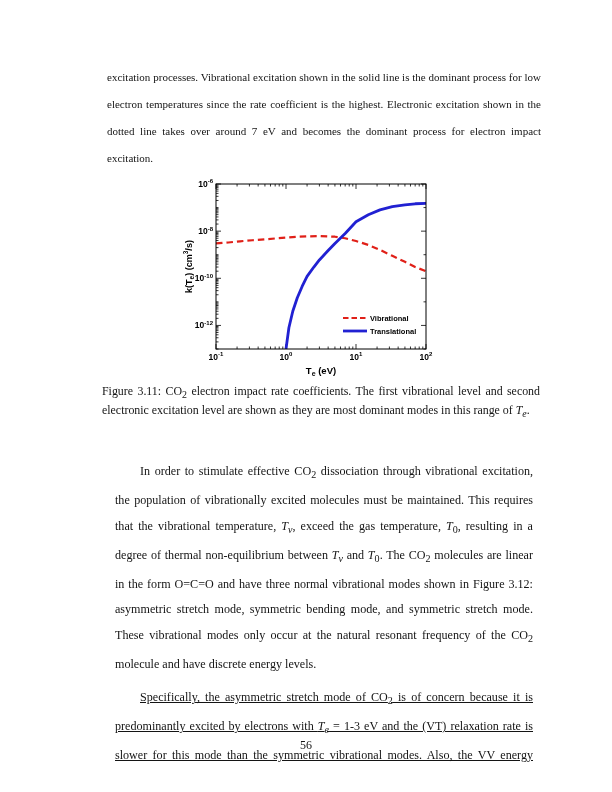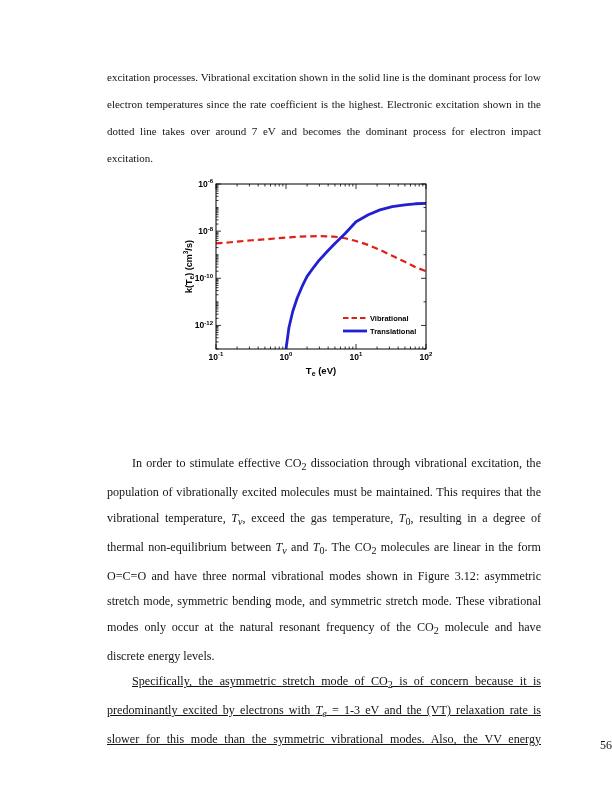--- a/index.html
+++ b/index.html
@@ -11,24 +11,24 @@
   #p1{top:64px;left:107px;width:434px;font-size:11px;line-height:27px;}
   .figure{position:absolute;top:171px;left:181px;width:274px;height:210px;}
   .caption{
     position:absolute;top:384px;left:102px;width:438px;margin:0;
     font-size:11.9px;line-height:14.5px;text-align:justify;
   }
   .bodyblock{
     position:absolute;top:451px;left:107px;width:434px;
     font-size:12.1px;line-height:25.6px;text-align:justify;
   }
-  .bodyblock p{margin:0;text-indent:25px;}
+  .bodyblock p{margin:8px;text-indent:25px;}
   #p3{text-align-last:justify;text-decoration:underline;}
   .pageno{
-    position:absolute;top:738px;left:0;width:612px;text-align:right;
+    position:absolute;top:738px;left:0;width:612px;text-align:center;
     font-size:12px;
   }
   svg text{fill:#000;}
 </style>
 </head>
 <body>
 
 <div class="page">
 
   <p class="para" id="p1">excitation processes.  Vibrational excitation shown in the solid line is the dominant process for low electron temperatures since the rate coefficient is the highest.  Electronic excitation shown in the dotted line takes over around 7 eV and becomes the dominant process for electron impact excitation.</p>
@@ -189,20 +189,21 @@
         <text x="11" y="95.5" text-anchor="middle" transform="rotate(-90 11 95.5)" font-family="Liberation Sans, sans-serif" font-weight="bold"><tspan font-size="9" dy="0">k(T</tspan><tspan font-size="6.5" dy="2.16">e</tspan><tspan font-size="9" dy="-2.16">) (cm</tspan><tspan font-size="6.5" dy="-3.78">3</tspan><tspan font-size="9" dy="3.78">/s)</tspan></text>
         <g>
           <line x1="162" y1="147" x2="186" y2="147" stroke="#e02018" stroke-width="2.2" stroke-dasharray="5.5 3"></line>
           <text x="189" y="149.8" font-family="Liberation Sans, sans-serif" font-weight="bold" font-size="7.5">Vibrational</text>
           <line x1="162" y1="160" x2="186" y2="160" stroke="#2121d2" stroke-width="2.8"></line>
           <text x="189" y="162.8" font-family="Liberation Sans, sans-serif" font-weight="bold" font-size="7.5">Translational</text>
         </g>
       </svg>
   </div>
 
+  <p class="caption">Figure 3.11: CO<sub>2</sub> electron impact rate coefficients.  The first vibrational level and second electronic excitation level are shown as they are most dominant modes in this range of <i>T</i><sub><i>e</i></sub>.</p>
 
   <div class="bodyblock">
     <p id="p2">In order to stimulate effective CO<sub>2</sub> dissociation through vibrational excitation, the population of vibrationally excited molecules must be maintained.  This requires that the vibrational temperature, <i>T</i><sub><i>v</i></sub>, exceed the gas temperature, <i>T</i><sub>0</sub>, resulting in a degree of thermal non-equilibrium between <i>T</i><sub><i>v</i></sub> and <i>T</i><sub>0</sub>.  The CO<sub>2</sub> molecules are linear in the form O=C=O and have three normal vibrational modes shown in Figure 3.12: asymmetric stretch mode, symmetric bending mode, and symmetric stretch mode. These vibrational modes only occur at the natural resonant frequency of the CO<sub>2</sub> molecule and have discrete energy levels.</p>
     <p id="p3">Specifically, the asymmetric stretch mode of CO<sub>2</sub> is of concern because it is predominantly excited by electrons with <i>T</i><sub><i>e</i></sub> = 1-3 eV and the (VT) relaxation rate is slower for this mode than the symmetric vibrational modes.  Also, the VV energy</p>
   </div>
 
   <div class="pageno">56</div>
 
 </div>
 

